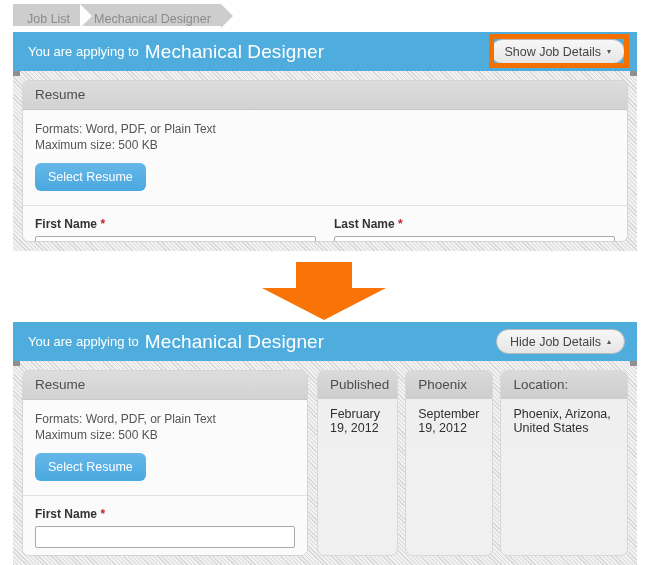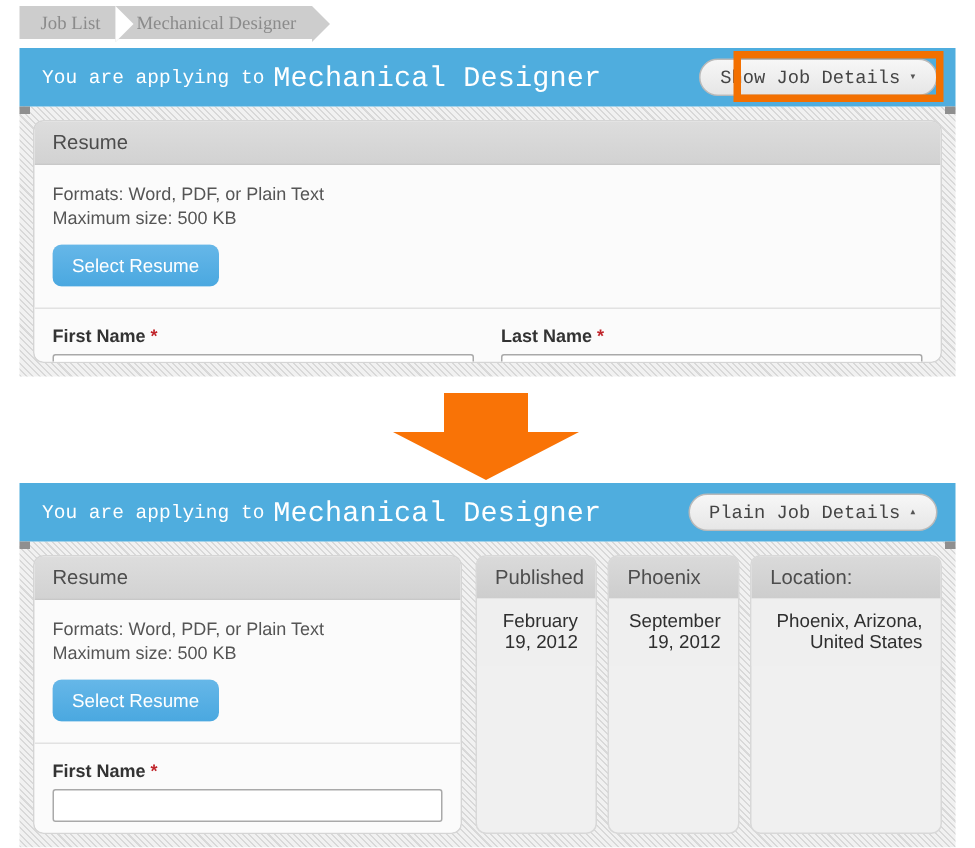--- a/index.html
+++ b/index.html
@@ -21,27 +21,26 @@
     left: 13px;
     top: 4px;
     height: 24px;
     display: flex;
     align-items: stretch;
   }
   .crumb {
     position: relative;
     height: 22px;
     display: flex;
-    align-items: center;
+    align-items: flex-end;
     font-size: 12.5px;
     color: #8b8b8b;
     background: #cdcdcd;
     padding: 0 10px 0 14px;
     white-space: nowrap;
-    font-family: Liberation Serif, serif;
   }
   .crumb:first-child { padding-left: 14px; }
   .crumb .arrow-out {
     position: absolute;
     right: -12px;
     top: 0;
     width: 0;
     height: 0;
     border-top: 12px solid transparent;
     border-bottom: 12px solid transparent;
@@ -72,21 +71,20 @@
   .panel-wrap.bottom { top: 322px; width: 624px; }
 
   .bluebar {
     position: relative;
     height: 39px;
     background: #4fadde;
     display: flex;
     align-items: center;
     box-sizing: border-box;
     padding: 0 12px 0 15px;
-    font-family: Liberation Mono, monospace;
   }
   .bluebar::after {         
     content: "";
     position: absolute;
     left: 0px;
     bottom: -5px;
     width: 7px;
     height: 5px;
     background: #8f8f8f;
   }
@@ -235,21 +233,20 @@
     background-image: linear-gradient(#dadada,#cdcdcd);
     padding: 6px 12px 7px;
     font-size: 13.5px;
     color: #4d4d4d;
   }
   .mini-body {
     padding: 8px 12px 9px;
     font-size: 12.5px;
     color: #2f2f2f;
     background: #efefef;
-    text-align: right;
   }
 
   
   .down-arrow {
     position: absolute;
     left: 262px;
     top: 262px;
     width: 124px;
     height: 58px;
   }
@@ -316,21 +313,21 @@
   </svg>
 </div>
 
 <div class="panel-wrap bottom">
 
   <div class="bluebar">
     <span class="pre">You are applying to</span>
     <span class="job">Mechanical Designer</span>
     <span class="spacer"></span>
     <div class="pill">
-      <span>Plain Job Details</span>
+      <span>Hide Job Details</span>
       <span class="caret">▴</span>
     </div>
   </div>
 
   <div class="hatch">
 
     <div class="card col-left">
       <div class="card-head">Resume</div>
       <div class="card-body">
         <div class="meta">Formats: Word, PDF, or Plain Text</div>

